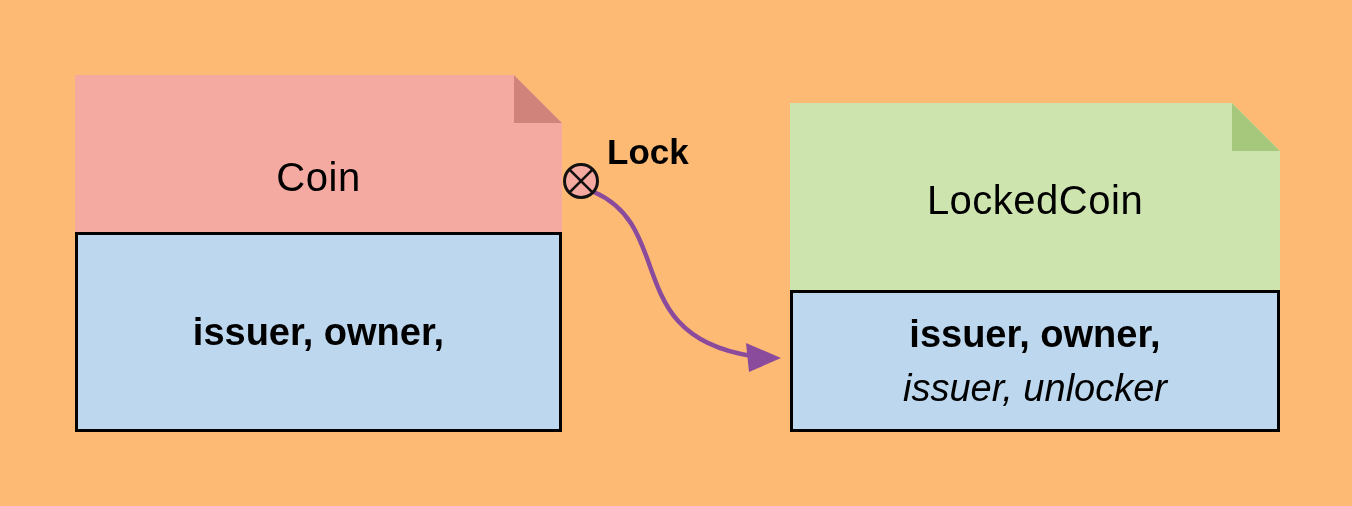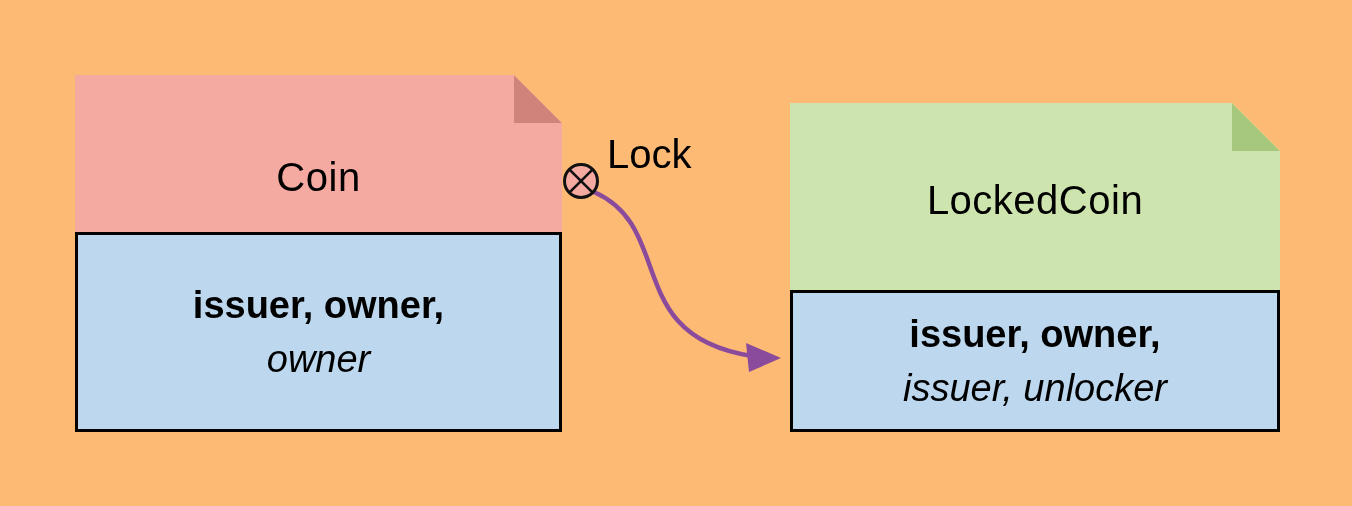--- a/index.html
+++ b/index.html
@@ -83,37 +83,37 @@
   }
   .choice-cross {
     stroke: #111111;
     stroke-width: 2.6px;
   }
 
   .edge-label {
     position: absolute;
     left: 607px;
     top: 132px;
-    font-size: 40px;
+    font-size: 35px;
     z-index: 6;
+    font-weight: bold;
   }
 </style>
 </head>
 <body>
 
 <div class="canvas">
 
   <div class="card card-coin">
     <div class="header">
       <div class="fold"></div>
       <span class="title">Coin</span>
     </div>
     <div class="body">
       <div class="line-bold">issuer, owner,</div>
-      <div class="line-italic">owner</div>
     </div>
   </div>
 
   <div class="card card-locked">
     <div class="header">
       <div class="fold"></div>
       <span class="title">LockedCoin</span>
     </div>
     <div class="body">
       <div class="line-bold">issuer, owner,</div>

